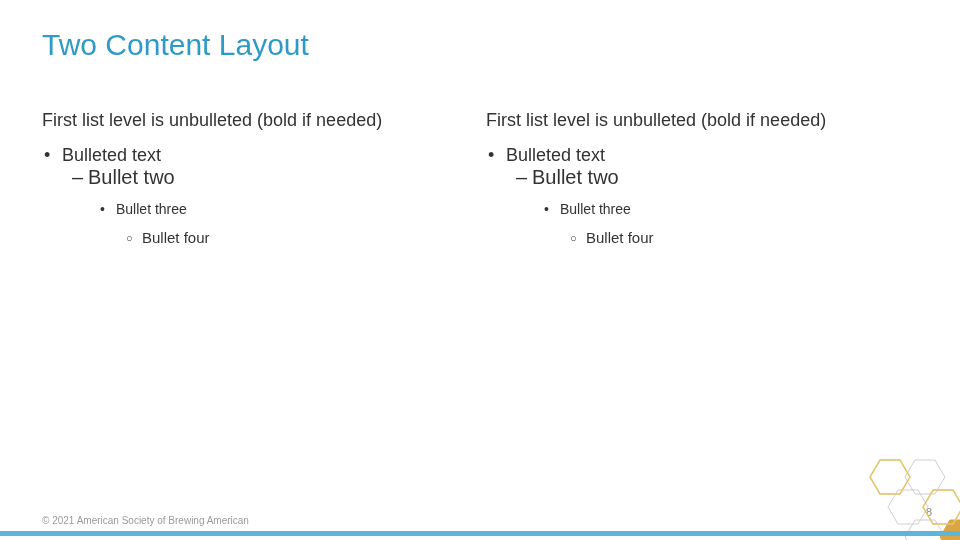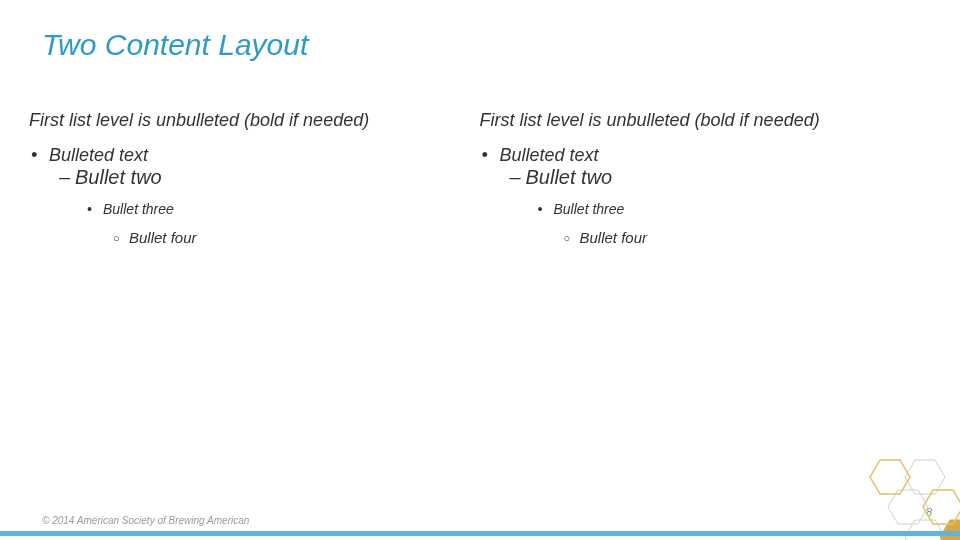--- a/index.html
+++ b/index.html
@@ -1,19 +1,19 @@
 <!DOCTYPE html>
 <html><head>
 <meta charset="utf-8">
 <style>
   * { margin: 0; padding: 0; box-sizing: border-box; }
   html, body { width: 960px; height: 540px; font-family: Arial, Helvetica, sans-serif; background: #fff; overflow: hidden; }
-  .slide { position: relative; width: 960px; height: 540px; font-style: italic; }
+  .slide { position: relative; width: 960px; height: 540px; }
   .title { position: absolute; top: 28px; left: 42px; font-size: 30px; color: #2e9bc6; font-weight: 400; }
-  .columns { position: absolute; top: 110px; left: 29px; right: 42px; display: flex; gap: 12px; }
+  .columns { position: absolute; top: 110px; left: 42px; right: 42px; display: flex; gap: 12px; }
   .col { flex: 1; }
   .lvl0 { font-size: 18px; color: #333; margin-bottom: 14px; }
   .lvl1 { font-size: 18px; color: #333; margin-left: 2px; }
   .lvl1::before { content: "•"; display: inline-block; width: 18px; }
   .lvl2 { font-size: 20px; color: #333; margin-left: 30px; margin-bottom: 12px; }
   .lvl2::before { content: "–"; display: inline-block; width: 16px; }
   .lvl3 { font-size: 14px; color: #333; margin-left: 58px; margin-bottom: 12px; }
   .lvl3::before { content: "•"; display: inline-block; width: 16px; }
   .lvl4 { font-size: 15px; color: #333; margin-left: 84px; margin-bottom: 12px; }
   .lvl4::before { content: "○"; display: inline-block; width: 16px; font-size: 11px; position: relative; top: -1px; }
@@ -41,21 +41,21 @@
     <div class="col">
       <div class="lvl0">First list level is unbulleted (bold if needed)</div>
       <div class="lvl1"><span>Bulleted text</span></div>
       <div class="lvl2"><span>Bullet two</span></div>
       <div class="lvl3"><span>Bullet three</span></div>
       <div class="lvl4"><span>Bullet four</span></div>
     </div>
   </div>
 
   <div class="footer">
-    <span class="cy">© 2014</span>
+    <span class="cy">© 2021</span>
     <span>American Society of Brewing American</span>
   </div>
 
   <div class="pagenum">8</div>
 
   <svg class="hexes" viewBox="0 0 150 110">
     <g stroke="#cfcfcf" stroke-width="1" fill="none">
       <polygon points="60,20 80,20 90,37 80,54 60,54 50,37"></polygon>
       <polygon points="95,20 115,20 125,37 115,54 95,54 85,37"></polygon>
       <polygon points="78,50 98,50 108,67 98,84 78,84 68,67"></polygon>

